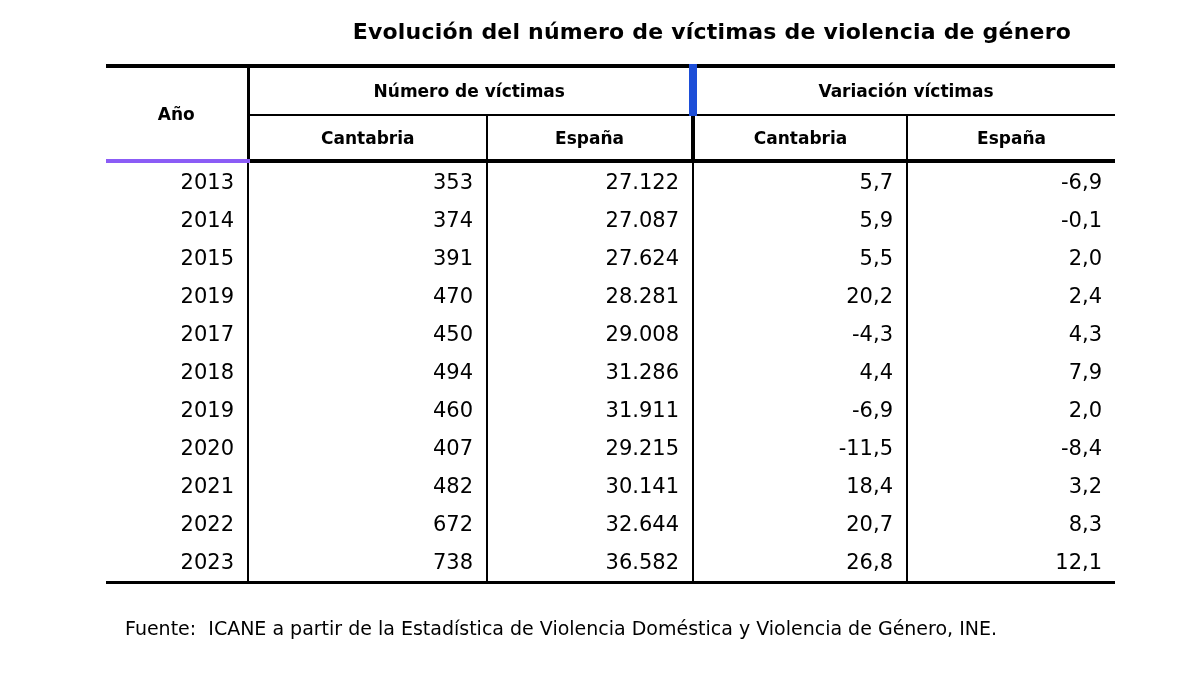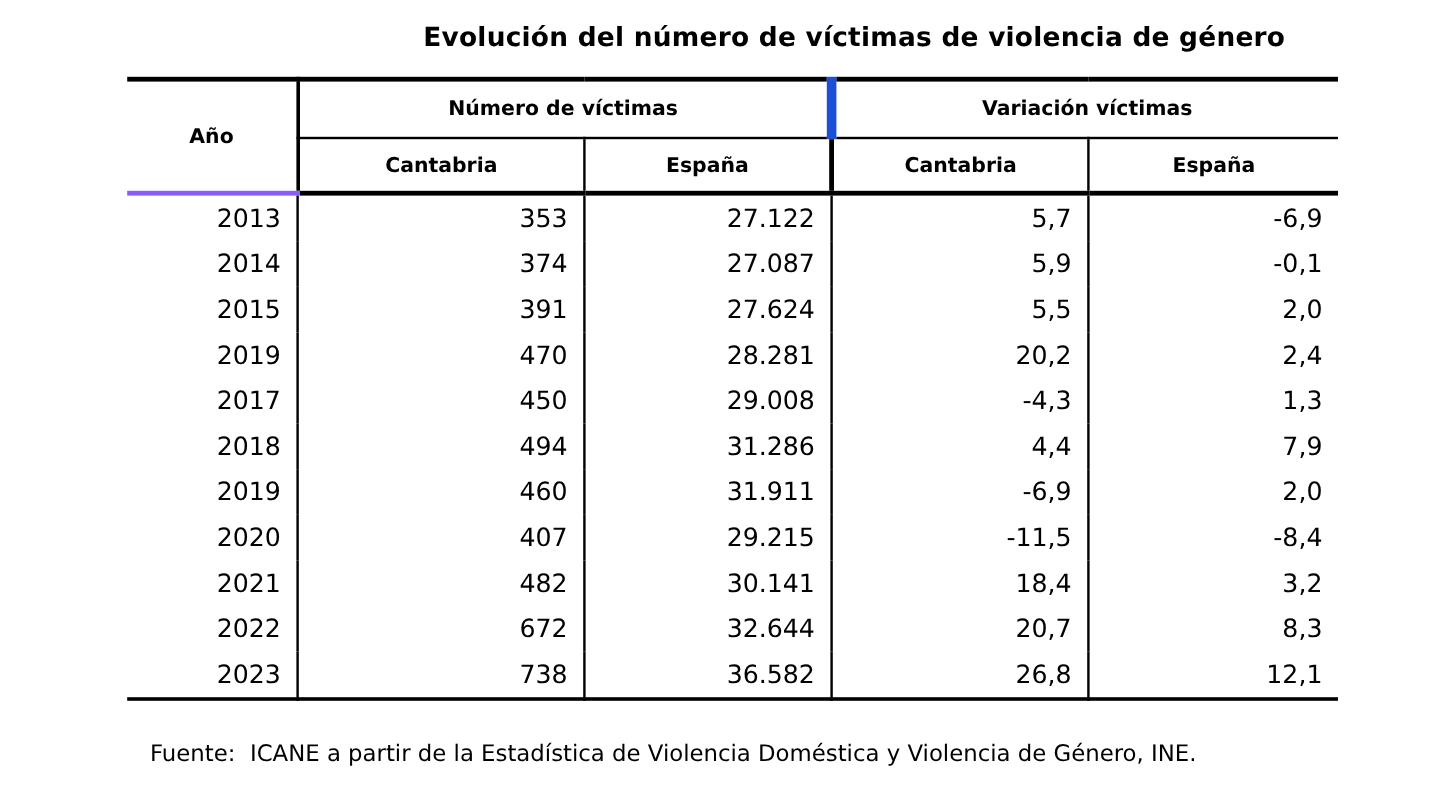--- a/index.html
+++ b/index.html
@@ -130,21 +130,21 @@
         <td>470</td>
         <td>28.281</td>
         <td>20,2</td>
         <td>2,4</td>
       </tr>
       <tr>
         <td>2017</td>
         <td>450</td>
         <td>29.008</td>
         <td>-4,3</td>
-        <td>1,3</td>
+        <td>4,3</td>
       </tr>
       <tr>
         <td>2018</td>
         <td>494</td>
         <td>31.286</td>
         <td>4,4</td>
         <td>7,9</td>
       </tr>
       <tr>
         <td>2019</td>

